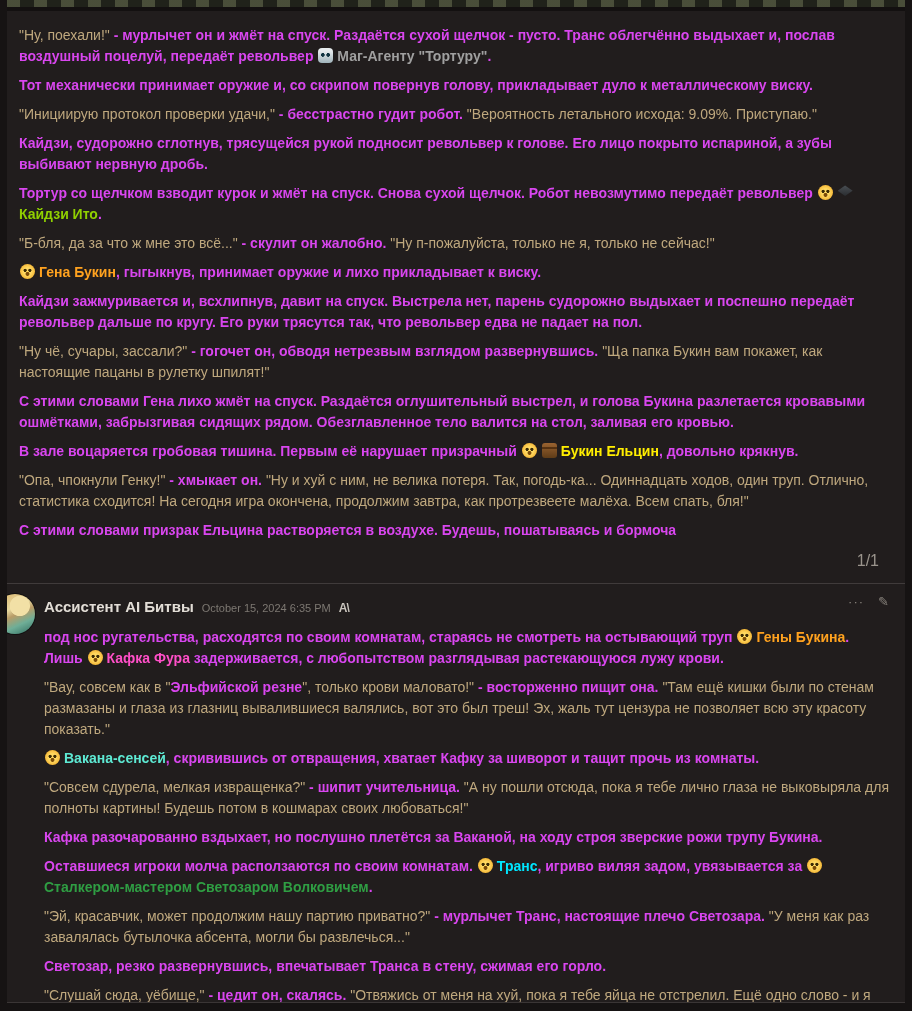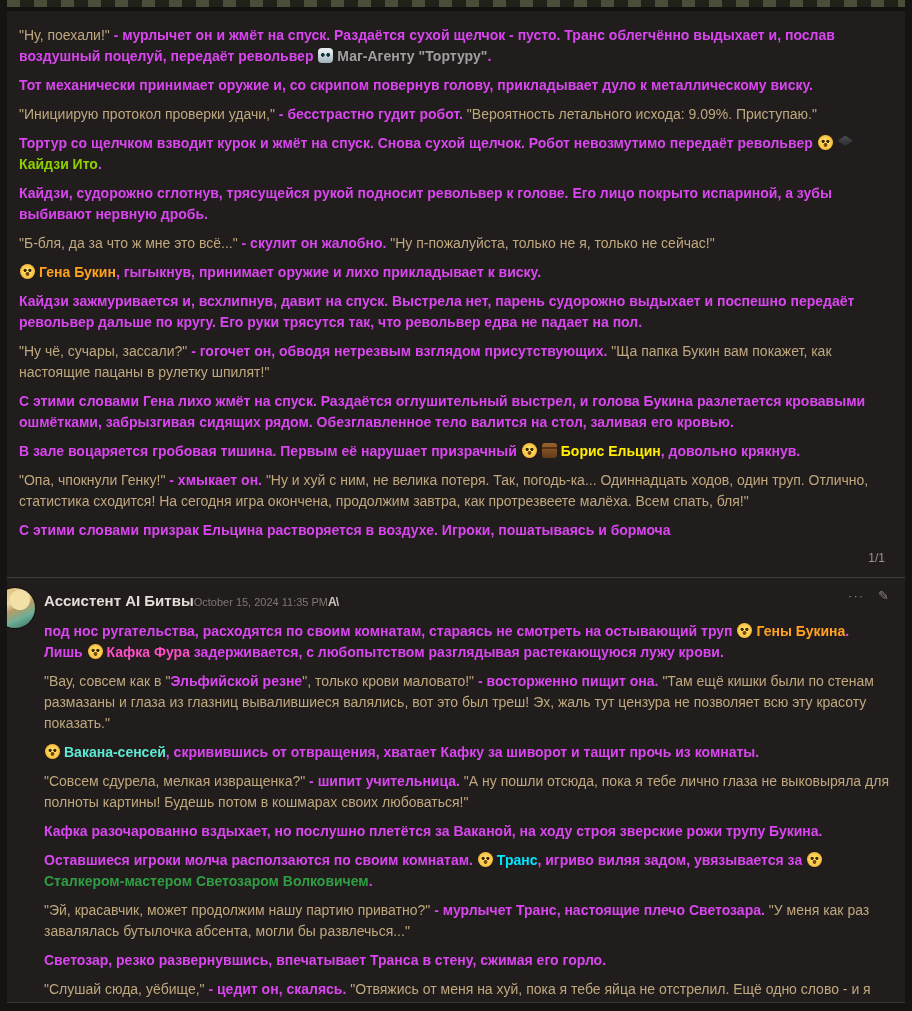--- a/index.html
+++ b/index.html
@@ -28,77 +28,77 @@
       radial-gradient(#ffd961 35%, #efa623 90%);}
   .e-robot{border-radius:4px;background:
       radial-gradient(circle at 32% 46%, #0f3340 1.6px, rgba(0,0,0,0) 2.1px),
       radial-gradient(circle at 68% 46%, #0f3340 1.6px, rgba(0,0,0,0) 2.1px),
       linear-gradient(#e6ebed 20%, #9fb3ba 100%);}
   .e-cap{border-radius:0;background:linear-gradient(#4a4f54,#1e2023);
       clip-path:polygon(50% 4%,100% 38%,50% 74%,0 38%);}
   .e-case{border-radius:3px;background:
       linear-gradient(rgba(0,0,0,0) 0 4px, rgba(60,30,5,0.65) 4px 6px, rgba(0,0,0,0) 6px),
       linear-gradient(#9a6330,#5f3c18);}
-  .swipe-counter{text-align:right;color:#9a948c;font-size:12px;margin:4px 6px 10px 0;}
+  .swipe-counter{text-align:right;color:#9a948c;font-size:16px;margin:4px 12px 10px 0;}
   .divider{border:0;border-top:1px solid #403b3b;margin:0;}
   .msg2{padding:10px 14px 0 0;display:flex;gap:9px;position:relative;}
   .avatar-col{flex:0 0 28px;}
   .avatar{
     width:40px;height:40px;border-radius:50%;margin-left:-12px;
     background:
       radial-gradient(circle at 62% 30%, #f2e0a6 0 26%, rgba(0,0,0,0) 28%),
       linear-gradient(155deg, #d9b36a 0%, #e8d9a0 38%, #b99c67 52%, #6fae97 72%, #2e6b5e 100%);
     box-shadow:0 0 0 1px #121010;
   }
   .msg2-content{flex:1;min-width:0;}
-  .msg-header{display:flex;align-items:baseline;margin:2px 0 2px 0;}
+  .msg-header{display:flex;align-items:baseline;gap:8px;margin:2px 0 2px 0;}
   .author{font-weight:700;color:#e2ddd6;font-size:15px;}
   .timestamp{color:#7d7872;font-size:11px;}
   .model-badge{color:#c9c4bd;font-size:12px;font-weight:700;letter-spacing:-1px;}
   .header-actions{position:absolute;right:16px;top:8px;color:#8a857e;font-size:13px;display:flex;gap:14px;}
   .menu-dots{letter-spacing:1px;cursor:pointer;}
   .edit-pencil{cursor:pointer;}
   .bottom-strip{position:absolute;left:0;right:0;bottom:0;height:8px;background:#161313;border-top:1px solid #3a3535;}
 </style>
 </head>
 <body>
 
 <div class="frame">
 
   <div class="top-strip"></div>
 
   <div class="msg msg1">
     <div class="msg-body">
         <p class="para"><span class="seg-q">"Ну, поехали!"</span><span class="seg-n"> - мурлычет он и жмёт на спуск. Раздаётся сухой щелчок - пусто. Транс облегчённо выдыхает и, послав воздушный поцелуй, передаёт револьвер </span><span class="emoji e-robot" title="🤖"></span><span class="seg-name" style="color: rgb(160, 160, 160);">Маг-Агенту "Тортуру"</span><span class="seg-n">.</span></p>
         <p class="para"><span class="seg-n">Тот механически принимает оружие и, со скрипом повернув голову, прикладывает дуло к металлическому виску.</span></p>
         <p class="para"><span class="seg-q">"Инициирую протокол проверки удачи,"</span><span class="seg-n"> - бесстрастно гудит робот. </span><span class="seg-q">"Вероятность летального исхода: 9.09%. Приступаю."</span></p>
+        <p class="para"><span class="seg-n">Кайдзи, судорожно сглотнув, трясущейся рукой подносит револьвер к голове. Его лицо покрыто испариной, а зубы выбивают нервную дробь.</span></p>
         <p class="para"><span class="seg-n">Тортур со щелчком взводит курок и жмёт на спуск. Снова сухой щелчок. Робот невозмутимо передаёт револьвер </span><span class="emoji e-face" title="😳"></span><span class="emoji e-cap" title="🎓"></span><span class="seg-name" style="color: rgb(144, 208, 0);">Кайдзи Ито</span><span class="seg-n">.</span></p>
-        <p class="para"><span class="seg-n">Кайдзи, судорожно сглотнув, трясущейся рукой подносит револьвер к голове. Его лицо покрыто испариной, а зубы выбивают нервную дробь.</span></p>
         <p class="para"><span class="seg-q">"Б-бля, да за что ж мне это всё..."</span><span class="seg-n"> - скулит он жалобно. </span><span class="seg-q">"Ну п-пожалуйста, только не я, только не сейчас!"</span></p>
         <p class="para"><span class="emoji e-face" title="👨"></span><span class="seg-name" style="color: rgb(255, 162, 31);">Гена Букин</span><span class="seg-n">, гыгыкнув, принимает оружие и лихо прикладывает к виску.</span></p>
         <p class="para"><span class="seg-n">Кайдзи зажмуривается и, всхлипнув, давит на спуск. Выстрела нет, парень судорожно выдыхает и поспешно передаёт револьвер дальше по кругу. Его руки трясутся так, что револьвер едва не падает на пол.</span></p>
-        <p class="para"><span class="seg-q">"Ну чё, сучары, зассали?"</span><span class="seg-n"> - гогочет он, обводя нетрезвым взглядом присутствующих. </span><span class="seg-q">"Ща папка Букин вам покажет, как настоящие пацаны в рулетку шпилят!"</span></p>
+        <p class="para"><span class="seg-q">"Ну чё, сучары, зассали?"</span><span class="seg-n"> - гогочет он, обводя нетрезвым взглядом развернувшись. </span><span class="seg-q">"Ща папка Букин вам покажет, как настоящие пацаны в рулетку шпилят!"</span></p>
         <p class="para"><span class="seg-n">С этими словами Гена лихо жмёт на спуск. Раздаётся оглушительный выстрел, и голова Букина разлетается кровавыми ошмётками, забрызгивая сидящих рядом. Обезглавленное тело валится на стол, заливая его кровью.</span></p>
-        <p class="para"><span class="seg-n">В зале воцаряется гробовая тишина. Первым её нарушает призрачный </span><span class="emoji e-face" title="👨"></span><span class="emoji e-case" title="💼"></span><span class="seg-name" style="color: rgb(255, 238, 0);">Борис Ельцин</span><span class="seg-n">, довольно крякнув.</span></p>
+        <p class="para"><span class="seg-n">В зале воцаряется гробовая тишина. Первым её нарушает призрачный </span><span class="emoji e-face" title="👨"></span><span class="emoji e-case" title="💼"></span><span class="seg-name" style="color: rgb(255, 238, 0);">Букин Ельцин</span><span class="seg-n">, довольно крякнув.</span></p>
         <p class="para"><span class="seg-q">"Опа, чпокнули Генку!"</span><span class="seg-n"> - хмыкает он. </span><span class="seg-q">"Ну и хуй с ним, не велика потеря. Так, погодь-ка... Одиннадцать ходов, один труп. Отлично, статистика сходится! На сегодня игра окончена, продолжим завтра, как протрезвеете малёха. Всем спать, бля!"</span></p>
-        <p class="para"><span class="seg-n">С этими словами призрак Ельцина растворяется в воздухе. Игроки, пошатываясь и бормоча</span></p>
+        <p class="para"><span class="seg-n">С этими словами призрак Ельцина растворяется в воздухе. Будешь, пошатываясь и бормоча</span></p>
       </div>
     <div class="swipe-counter">1/1</div>
   </div>
 
   <hr class="divider">
 
   <div class="msg msg2">
     <div class="avatar-col">
       <div class="avatar"></div>
     </div>
     <div class="msg2-content">
       <div class="msg-header">
         <span class="author">Ассистент AI Битвы</span>
-        <span class="timestamp">October 15, 2024 11:35 PM</span>
+        <span class="timestamp">October 15, 2024 6:35 PM</span>
         <span class="model-badge">A\</span>
       </div>
       <div class="msg-body">
           <p class="para"><span class="seg-n">под нос ругательства, расходятся по своим комнатам, стараясь не смотреть на остывающий труп </span><span class="emoji e-face" title="👨"></span><span class="seg-name" style="color: rgb(255, 162, 31);">Гены Букина</span><span class="seg-n">. Лишь </span><span class="emoji e-face" title="🙋"></span><span class="seg-name" style="color: rgb(255, 79, 200);">Кафка Фура</span><span class="seg-n"> задерживается, с любопытством разглядывая растекающуюся лужу крови.</span></p>
           <p class="para"><span class="seg-q">"Вау, совсем как в "</span><span class="seg-n">Эльфийской резне</span><span class="seg-q">", только крови маловато!"</span><span class="seg-n"> - восторженно пищит она. </span><span class="seg-q">"Там ещё кишки были по стенам размазаны и глаза из глазниц вывалившиеся валялись, вот это был треш! Эх, жаль тут цензура не позволяет всю эту красоту показать."</span></p>
           <p class="para"><span class="emoji e-face" title="👩‍🏫"></span><span class="seg-name" style="color: #5eead4;">Вакана-сенсей</span><span class="seg-n">, скривившись от отвращения, хватает Кафку за шиворот и тащит прочь из комнаты.</span></p>
           <p class="para"><span class="seg-q">"Совсем сдурела, мелкая извращенка?"</span><span class="seg-n"> - шипит учительница. </span><span class="seg-q">"А ну пошли отсюда, пока я тебе лично глаза не выковыряла для полноты картины! Будешь потом в кошмарах своих любоваться!"</span></p>
           <p class="para"><span class="seg-n">Кафка разочарованно вздыхает, но послушно плетётся за Ваканой, на ходу строя зверские рожи трупу Букина.</span></p>
           <p class="para"><span class="seg-n">Оставшиеся игроки молча расползаются по своим комнатам. </span><span class="emoji e-face" title="👱"></span><span class="seg-name" style="color: rgb(0, 230, 255);">Транс</span><span class="seg-n">, игриво виляя задом, увязывается за </span><span class="emoji e-face" title="😯"></span><span class="seg-name" style="color: rgb(47, 158, 67);">Сталкером-мастером Светозаром Волковичем</span><span class="seg-n">.</span></p>
           <p class="para"><span class="seg-q">"Эй, красавчик, может продолжим нашу партию приватно?"</span><span class="seg-n"> - мурлычет Транс, настоящие плечо Светозара. </span><span class="seg-q">"У меня как раз завалялась бутылочка абсента, могли бы развлечься..."</span></p>

